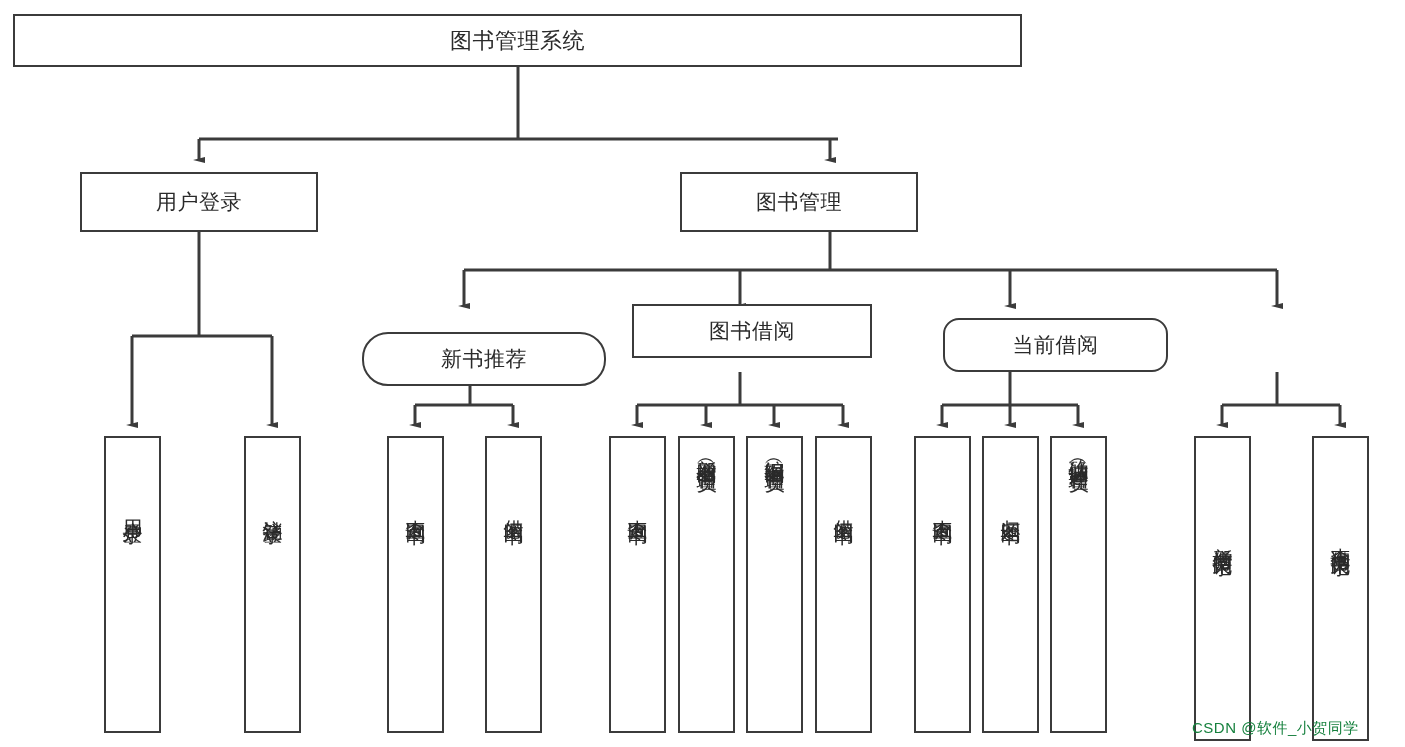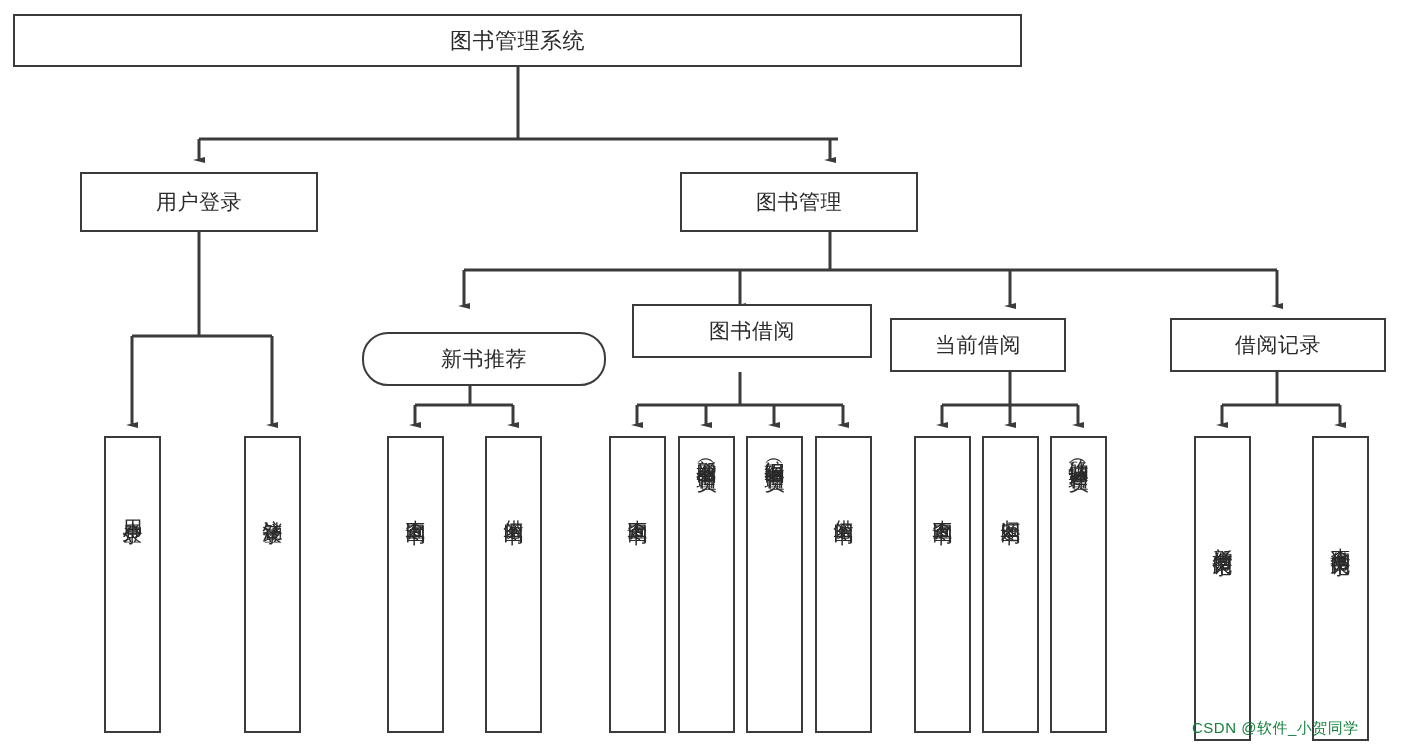--- a/index.html
+++ b/index.html
@@ -147,27 +147,24 @@
   </div>
 
   <div class="node horizontal" style="left:362px; top:332px; width:244px; height:54px;border-radius:26px;">
     <span class="node-label">新书推荐</span>
   </div>
 
   <div class="node horizontal" style="left:632px; top:304px; width:240px; height:54px;">
     <span class="node-label">图书借阅</span>
   </div>
 
-  <div class="node horizontal" style="left:890px; top:318px; width:176px; height:54px;">
+  <div class="node horizontal" style="left:943px; top:318px; width:225px; height:54px;border-radius:16px;">
     <span class="node-label">当前借阅</span>
   </div>
 
-  <div class="node horizontal" style="left:1170px; top:318px; width:216px; height:54px;">
-    <span class="node-label">借阅记录</span>
-  </div>
 
   <div class="node vertical mid" style="left:104px; top:436px; width:57px; height:297px;">
     <span class="node-label">用户登录</span>
   </div>
 
   <div class="node vertical mid" style="left:244px; top:436px; width:57px; height:297px;">
     <span class="node-label">注销登录</span>
   </div>
 
   <div class="node vertical mid" style="left:387px; top:436px; width:57px; height:297px;">

